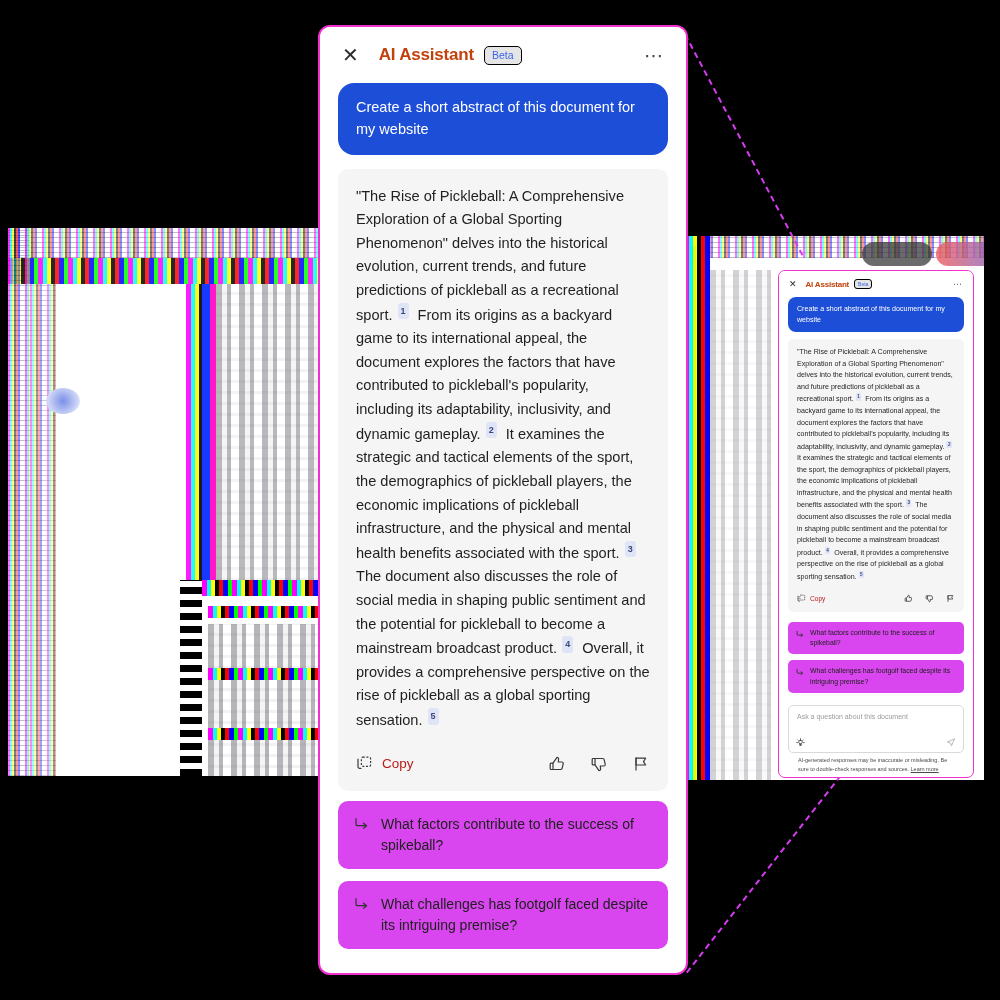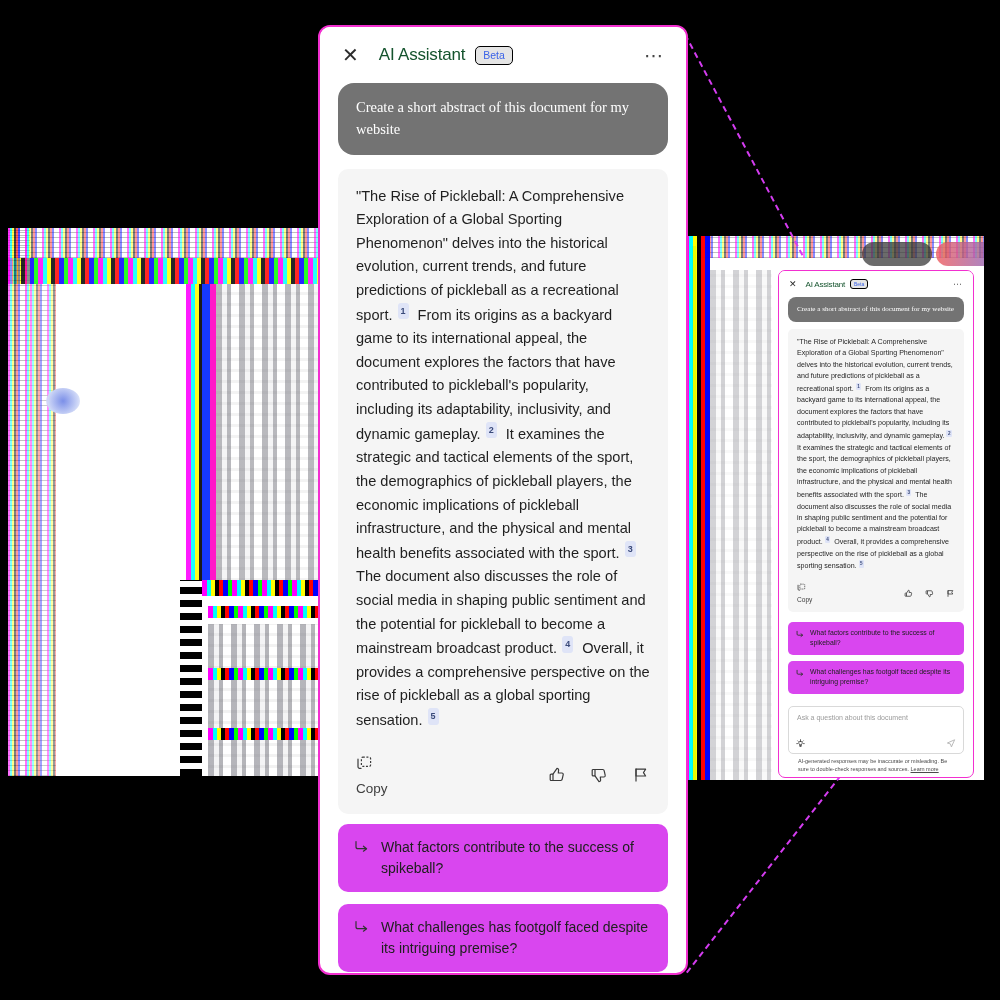--- a/index.html
+++ b/index.html
@@ -34,44 +34,44 @@
 
   
   .panel {
     position: absolute; background: #fff;
     border: 2px solid #f22fd0; border-radius: 12px; overflow: hidden;
   }
   #mainPanel { left: 318px; top: 25px; width: 370px; height: 950px; }
 
   .p-header { display: flex; align-items: center; height: 56px; padding: 0 22px; background:#fff; }
   .p-close { font-size: 20px; color: #2c2c2c; line-height: 1; cursor: pointer; }
-  .p-title { font-size: 17px; font-weight: normal; color: #14532d; margin-left: 20px; letter-spacing: -.2px; }
+  .p-title { font-size: 17px; font-weight: bold; color: #c2410c; margin-left: 20px; letter-spacing: -.2px; }
   .p-beta {
     margin-left: 10px; font-size: 10.5px; font-weight: normal; color: #3b63e8;
     border: 1px solid #000000; border-radius: 5px; padding: 2px 7px 3px; background:#e5e5e5;
   }
   .p-more { margin-left: auto; font-size: 19px; color: #444; letter-spacing: 1px; line-height: 1; cursor: pointer; }
 
   .scroll-area { padding: 0 18px; }
 
   .user-bubble {
-    background: #737373; color: #fff; border-radius: 16px;
-    padding: 14px 18px; font-size: 14.5px; line-height: 1.5; font-family: Liberation Serif, serif;
+    background: #1d4ed8; color: #fff; border-radius: 16px;
+    padding: 14px 18px; font-size: 14.5px; line-height: 1.5;
   }
 
   .answer-card { background: #f5f5f5; border-radius: 10px; margin-top: 14px; padding: 16px 18px 8px; }
   .answer-text { font-size: 14.6px; line-height: 1.62; color: #1f1f1f; }
   .cite {
     display: inline-block; font-size: 9px; vertical-align: super;
     background: #dfe4f7; color: #3a4a7a; border-radius: 3px;
     padding: 1px 3px; margin: 0 5px; font-weight: bold;
   }
 
   .actions { display: flex; align-items: center; margin-top: 16px; padding: 6px 0 10px; }
-  .copy-btn { display: flex; gap: 9px; font-size: 13.5px; color: #404040; cursor: pointer; flex-direction: column; }
+  .copy-btn { display: flex; align-items: center; gap: 9px; font-size: 13.5px; color: #b91c1c; cursor: pointer; }
   .fb { margin-left: auto; display: flex; gap: 24px; }
   .fb span { cursor: pointer; display:inline-flex; }
   svg { display: block; }
 
   .chips { margin-top: 10px; }
   .chip {
     background: #d946ef; border-radius: 10px; padding: 13px 16px; margin-bottom: 12px;
     display: flex; gap: 12px; font-size: 14px; color: #202020; line-height: 1.5; cursor: pointer;
   }
   .chip .arr { flex: 0 0 auto; padding-top: 2px; }

